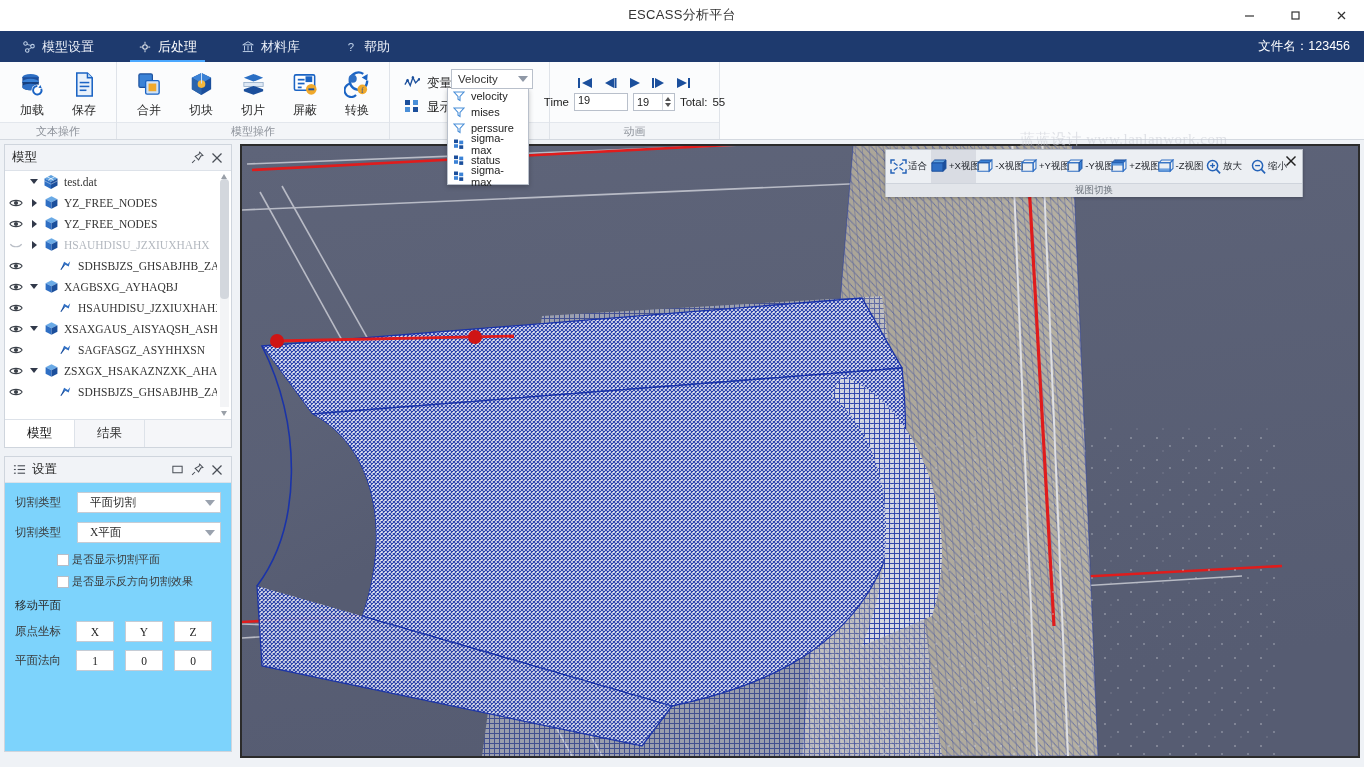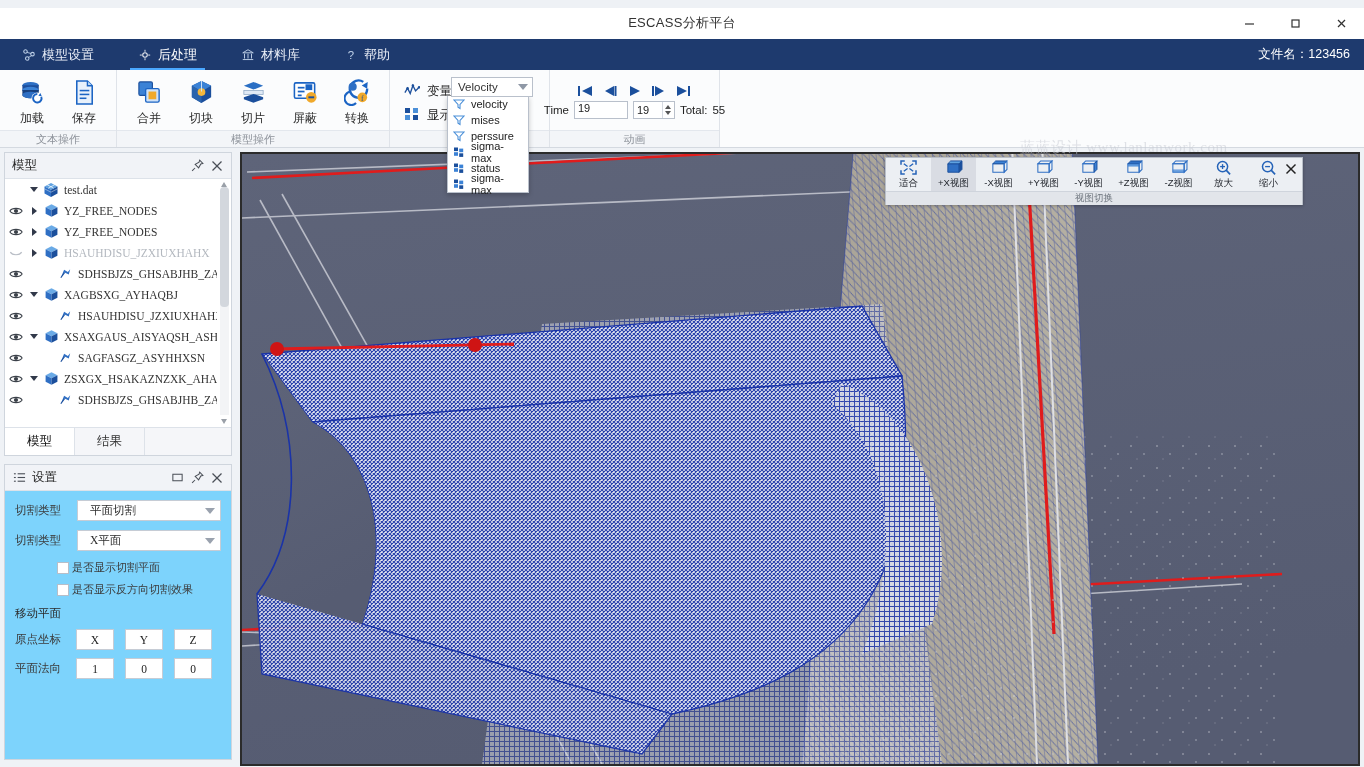--- a/index.html
+++ b/index.html
@@ -9,21 +9,21 @@
     font-size: 12px;
     background: #eef1f5;
     color: #222;
     -webkit-font-smoothing: antialiased;
   }
   #app { position:relative; width:1364px; height:767px; background:#eff2f6; }
 
   
   .titlebar {
     height:31px; background:#ffffff; display:flex; align-items:center;
-    position:relative; border-bottom:1px solid #ffffff;margin-top:8px;
+    position:relative; border-bottom:1px solid #ffffff;
   }
   .titlebar .title {
     position:absolute; left:0; right:0; text-align:center;
     font-size:13px; color:#333; letter-spacing:.3px;
   }
   .winbtns { position:absolute; right:0; top:0; height:31px; display:flex; }
   .winbtn {
     width:46px; height:31px; display:flex; align-items:center; justify-content:center;
     color:#333; font-size:13px; cursor:default;
   }
@@ -176,21 +176,21 @@
   .vp-canvas { position:absolute; inset:0; }
 
   
   .viewbar {
     position:absolute; left:885px; top:149px; width:418px; height:48px;
     background:#eceff3; border:1px solid #b9bfc8; z-index:40;
     box-shadow:0 1px 3px rgba(0,0,0,.25);
   }
   .viewbar-row { display:flex; height:33px; align-items:stretch; }
   .vbtn {
-    width:45px; display:flex; flex-direction:column; align-items:center; justify-content:center;
+    width:45px; display:flex; align-items:center; justify-content:center;
     gap:1px; cursor:default;
   }
   .vbtn.active { background:#d9dce3; }
   .vbtn .vg { height:17px; display:flex; align-items:center; justify-content:center; }
   .vbtn .vl { font-size:9.5px; color:#23272e; white-space:nowrap; }
   .viewbar-label {
     height:14px; background:#e2e5ea; border-top:1px solid #cfd4dc;
     font-size:9.5px; color:#6e757e; display:flex; align-items:center; justify-content:center;
   }
   .vclose {

